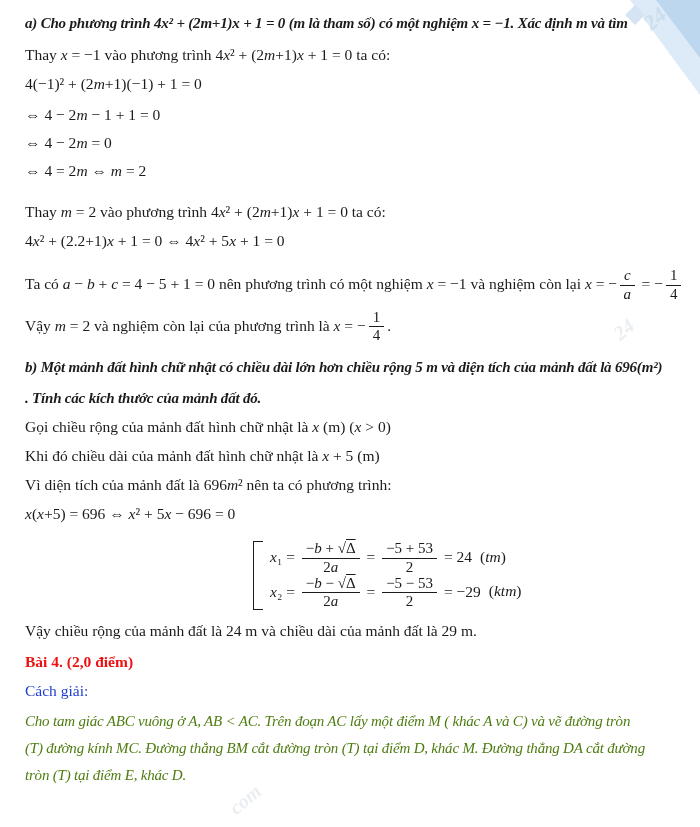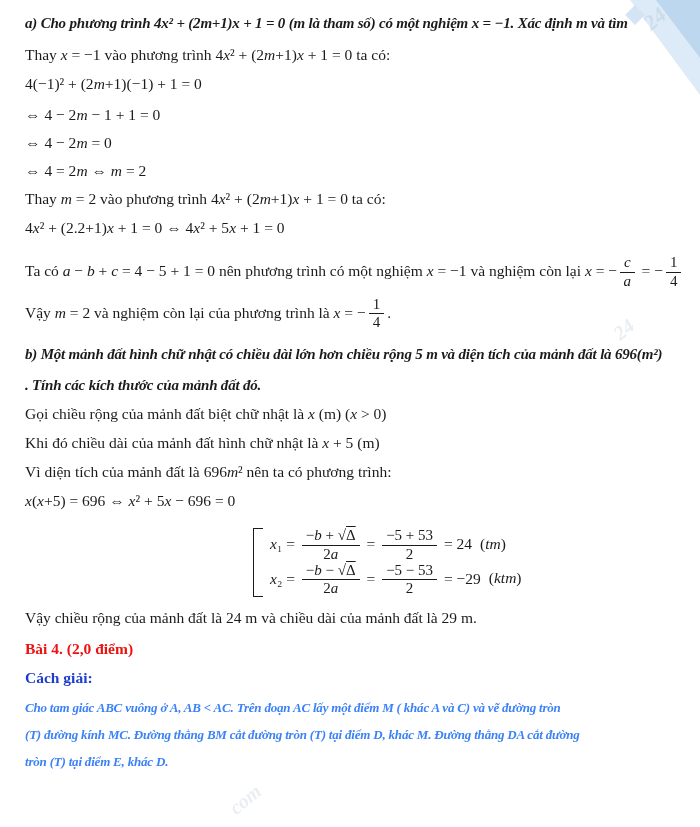--- a/index.html
+++ b/index.html
@@ -14,22 +14,22 @@
   .ov{text-decoration:overline;}
   .frac{display:inline-block;vertical-align:middle;text-align:center;line-height:1.05;margin:0 3px;font-size:15px;}
   .frac .num{display:block;border-bottom:1.3px solid #1b1b1b;padding:0 4px 1px 4px;}
   .frac .den{display:block;padding-top:1px;}
   .sys{display:flex;align-items:stretch;margin-left:228px;}
   .bracket{width:9px;border-left:1.7px solid #1b1b1b;border-top:1.7px solid #1b1b1b;border-bottom:1.7px solid #1b1b1b;margin-right:7px;}
   .rows{display:flex;flex-direction:column;justify-content:center;}
   .row{white-space:nowrap;}
   .tag{margin-left:8px;}
   .red{color:#ee1111;font-weight:bold;}
-  .blue{color:#1f3dcc;font-weight:bold;}
-  .navy{color:#3b82f6;font-weight:bold;font-style:italic;font-size:13px;letter-spacing:-0.2px;}
+  .blue{color:#1f3dcc;font-weight:normal;}
+  .navy{color:#4d7c0f;font-weight:normal;font-style:italic;font-size:15px;letter-spacing:-0.2px;}
   .navy-ln{line-height:26px;margin-bottom:1px;}
   
   .corner{position:absolute;top:0;right:0;width:80px;height:100px;pointer-events:none;}
   .tri1{position:absolute;top:0;right:0;width:70px;height:95px;background:#dcebf7;clip-path:polygon(100% 0,0 0,100% 100%);}
   .tri2{position:absolute;top:0;right:0;width:44px;height:58px;background:#bcd7ee;clip-path:polygon(100% 0,0 0,100% 100%);}
   .diamond{position:absolute;top:8px;right:58px;width:14px;height:14px;background:#d4e4f4;transform:rotate(45deg);}
   .wm{position:absolute;color:#7f95ad;opacity:0.16;font-weight:bold;font-style:italic;pointer-events:none;}
   .wm1{top:6px;right:34px;font-size:22px;transform:rotate(-40deg);}
   .wm2{top:318px;right:66px;font-size:20px;transform:rotate(-40deg);}
   .wm3{top:788px;left:228px;font-size:20px;transform:rotate(-40deg);}
@@ -52,21 +52,21 @@
     <span>a) Cho phương trình </span><span class="m">4<i>x</i>² + (2<i>m</i>+1)<i>x</i> + 1 = 0</span><span> (m là tham số) có một nghiệm </span><span class="m"><i>x</i> = −1</span><span>. Xác định m và tìm</span>
   </div>
 
   <div class="ln">
     <span>Thay </span><span class="m"><i>x</i> = −1</span><span> vào phương trình </span><span class="m">4<i>x</i>² + (2<i>m</i>+1)<i>x</i> + 1 = 0</span><span> ta có:</span>
   </div>
 
   <div class="ln" style="margin-bottom:9px"><span class="m">4(−1)² + (2<i>m</i>+1)(−1) + 1 = 0</span></div>
   <div class="ln" style="margin-bottom:6px"><span class="m">⇔ 4 − 2<i>m</i> − 1 + 1 = 0</span></div>
   <div class="ln" style="margin-bottom:6px"><span class="m">⇔ 4 − 2<i>m</i> = 0</span></div>
-  <div class="ln" style="margin-bottom:6px"><span class="m">⇔ 4 = 2<i>m</i> ⇔ <i>m</i> = 2</span></div>
+  <div class="ln" style="margin-bottom:19px"><span class="m">⇔ 4 = 2<i>m</i> ⇔ <i>m</i> = 2</span></div>
 
   <div class="ln">
     <span>Thay </span><span class="m"><i>m</i> = 2</span><span> vào phương trình </span><span class="m">4<i>x</i>² + (2<i>m</i>+1)<i>x</i> + 1 = 0</span><span> ta có:</span>
   </div>
 
   <div class="ln" style="margin-bottom:16px"><span class="m">4<i>x</i>² + (2.2+1)<i>x</i> + 1 = 0 ⇔ 4<i>x</i>² + 5<i>x</i> + 1 = 0</span></div>
 
   <div class="ln" style="">
     <span>Ta có </span><span class="m"><i>a</i> − <i>b</i> + <i>c</i> = 4 − 5 + 1 = 0</span><span> nên phương trình có một nghiệm </span><span class="m"><i>x</i> = −1</span><span> và nghiệm còn lại </span><span class="m"><i>x</i> = −</span><span class="frac"><span class="num m"><i>c</i></span><span class="den m"><i>a</i></span></span><span class="m"> = −</span><span class="frac"><span class="num m">1</span><span class="den m">4</span></span>
   </div>
@@ -76,21 +76,21 @@
   </div>
 
   <div class="ln bi" style="margin-bottom:9px">
     <span>b) Một mảnh đất hình chữ nhật có chiều dài lớn hơn chiều rộng 5 m và diện tích của mảnh đất là </span><span class="m">696(<i>m</i>²)</span>
   </div>
   <div class="ln bi">
     <span>. Tính các kích thước của mảnh đất đó.</span>
   </div>
 
   <div class="ln">
-    <span>Gọi chiều rộng của mảnh đất biệt chữ nhật là </span><span class="m"><i>x</i></span><span> (m) </span><span class="m">(<i>x</i> &gt; 0)</span>
+    <span>Gọi chiều rộng của mảnh đất hình chữ nhật là </span><span class="m"><i>x</i></span><span> (m) </span><span class="m">(<i>x</i> &gt; 0)</span>
   </div>
   <div class="ln">
     <span>Khi đó chiều dài của mảnh đất hình chữ nhật là </span><span class="m"><i>x</i> + 5</span><span> (m)</span>
   </div>
   <div class="ln">
     <span>Vì diện tích của mảnh đất là </span><span class="m">696<i>m</i>²</span><span> nên ta có phương trình:</span>
   </div>
 
   <div class="ln" style="margin-bottom:16px"><span class="m"><i>x</i>(<i>x</i>+5) = 696 ⇔ <i>x</i>² + 5<i>x</i> − 696 = 0</span></div>
 

